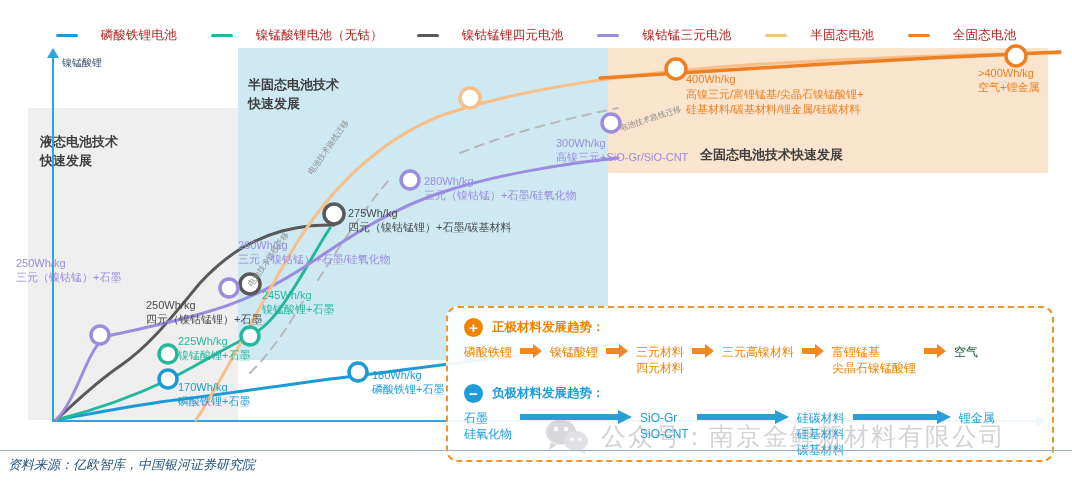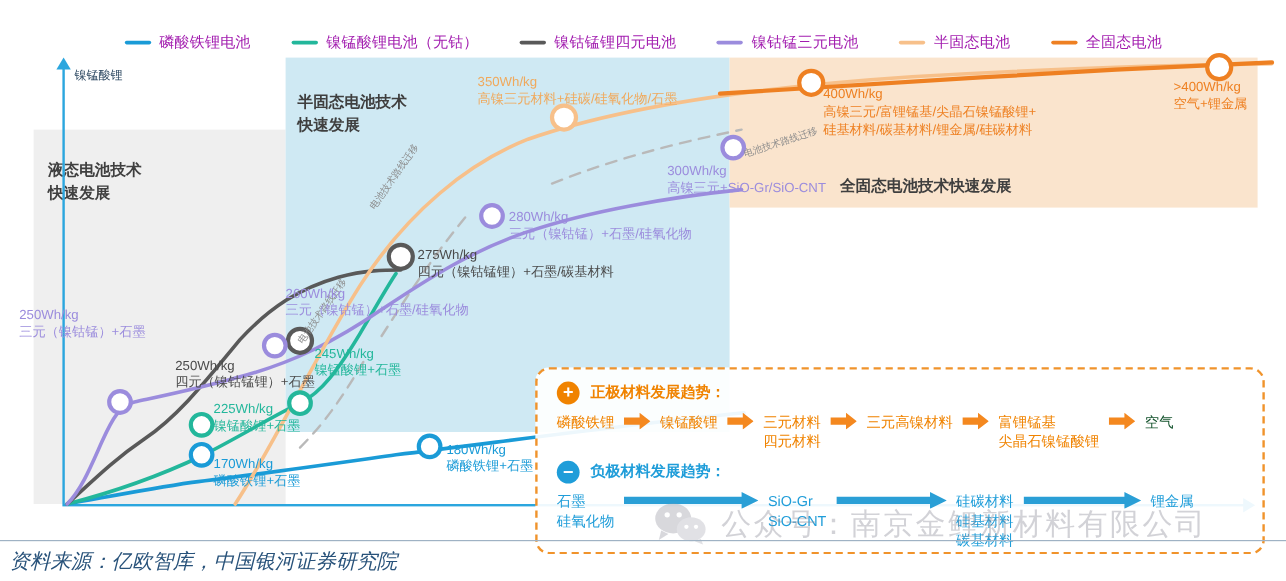--- a/index.html
+++ b/index.html
@@ -12,21 +12,21 @@
   }
   #root{position:relative;width:1072px;height:484px;}
 
   
   .legend{
     position:absolute;left:0;top:22px;width:1072px;height:26px;
     display:flex;justify-content:center;align-items:center;gap:34px;
   }
   .legend-item{display:flex;align-items:center;gap:7px;white-space:nowrap;}
   .legend-swatch{display:block;width:22px;height:3px;border-radius:2px;}
-  .legend-label{font-size:12.5px;color:#a21caf;letter-spacing:.2px;}
+  .legend-label{font-size:12.5px;color:#b91c1c;letter-spacing:.2px;margin-left:16px;}
 
   
   .plot{position:absolute;left:0;top:48px;width:1072px;height:372px;}
   .band{position:absolute;top:0;}
   .band-liquid{left:28px;top:60px;width:210px;height:312px;background:#efefef;}
   .band-semi{left:238px;top:0;width:370px;height:312px;background:#cfe9f3;}
   .band-solid{left:608px;top:0px;width:440px;height:125px;background:#fae4cd;}
 
   .band-title{position:absolute;font-size:13px;font-weight:bold;color:#3f3f3f;line-height:1.45;white-space:pre-line;}
   .band-title-liquid{left:40px;top:85px;}
@@ -59,21 +59,21 @@
     justify-content:center;color:#fff;font-size:15px;font-weight:bold;line-height:1;}
   .badge-plus{background:#f08300;}
   .badge-minus{background:#1f9dd9;}
   .row-title{font-size:12.5px;font-weight:bold;margin-left:9px;}
   .chip{font-size:12px;line-height:1.35;white-space:pre-line;}
   .arrow-o{width:22px;height:14px;flex:0 0 auto;}
   .arrow-b{height:14px;flex:0 0 auto;}
 
   
   .footer-rule{position:absolute;left:0;top:450px;width:1072px;height:1px;background:#9fb2c4;}
-  .footer{position:absolute;left:8px;top:456px;font-size:17px;color:#28527a;
+  .footer{position:absolute;left:8px;top:456px;font-size:13px;color:#28527a;
     font-family:"Liberation Serif",serif;font-style:italic;}
 
   
   .watermark{position:absolute;left:545px;top:418px;display:flex;align-items:center;gap:12px;
     opacity:.38;pointer-events:none;}
   .wm-text{font-size:25px;color:#8b8b97;letter-spacing:2px;white-space:nowrap;}
 </style>
 </head>
 <body>
 
@@ -189,22 +189,20 @@
 
     <div class="pt-label" style="left:16px;top:208px;color:#9b8cdd;">250Wh/kg
 三元（镍钴锰）+石墨</div>
     <div class="pt-label" style="left:238px;top:190px;color:#9b8cdd;">260Wh/kg
 三元（镍钴锰）+石墨/硅氧化物</div>
     <div class="pt-label" style="left:424px;top:126px;color:#9b8cdd;">280Wh/kg
 三元（镍钴锰）+石墨/硅氧化物</div>
     <div class="pt-label" style="left:556px;top:88px;color:#9b8cdd;">300Wh/kg
 高镍三元+SiO-Gr/SiO-CNT</div>
 
-    <div class="pt-label" style="left:398px;top:14px;color:#f0a95c;">350Wh/kg
-高镍三元材料+硅碳/硅氧化物/石墨</div>
 
     <div class="pt-label" style="left:686px;top:24px;color:#ee8022;line-height:1.35;">400Wh/kg
 高镍三元/富锂锰基/尖晶石镍锰酸锂+
 硅基材料/碳基材料/锂金属/硅碳材料</div>
     <div class="pt-label" style="left:978px;top:18px;color:#ee8022;">&gt;400Wh/kg
 空气+锂金属</div>
 
     <div class="inset">
       <div class="inset-row" style="left:16px;top:10px;align-items:center;">
         <span class="badge badge-plus">+</span>

